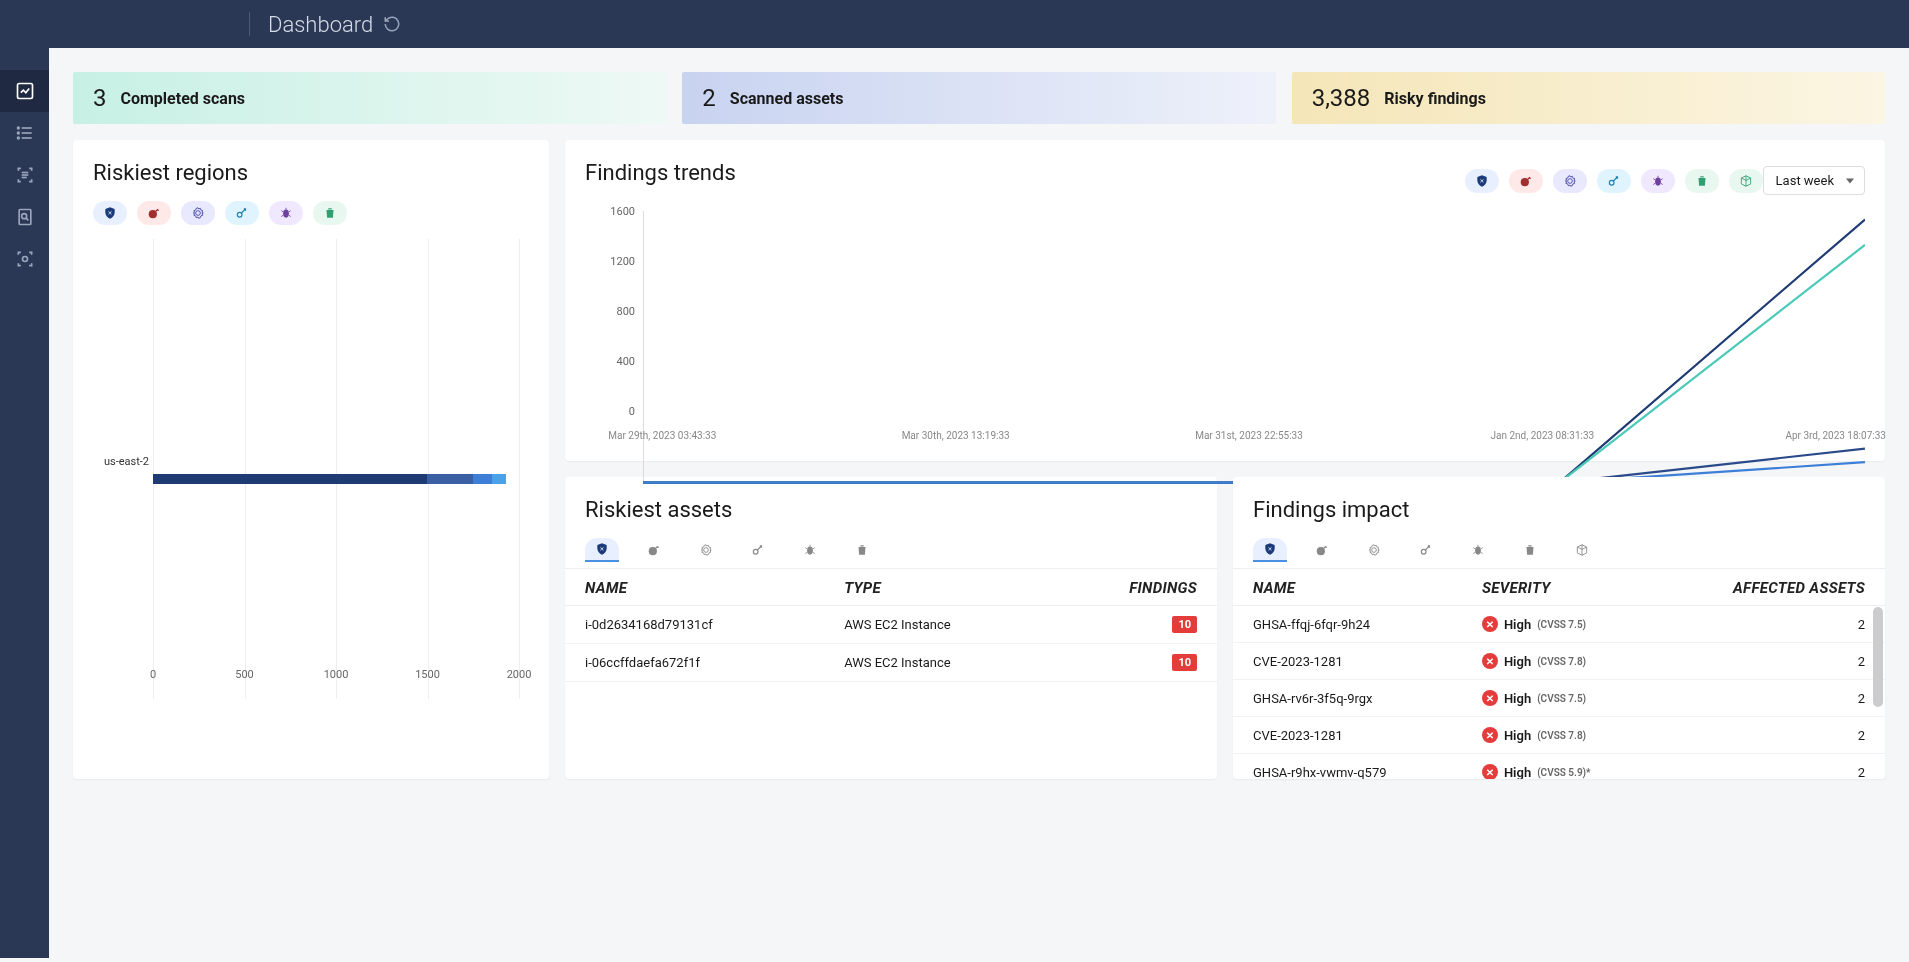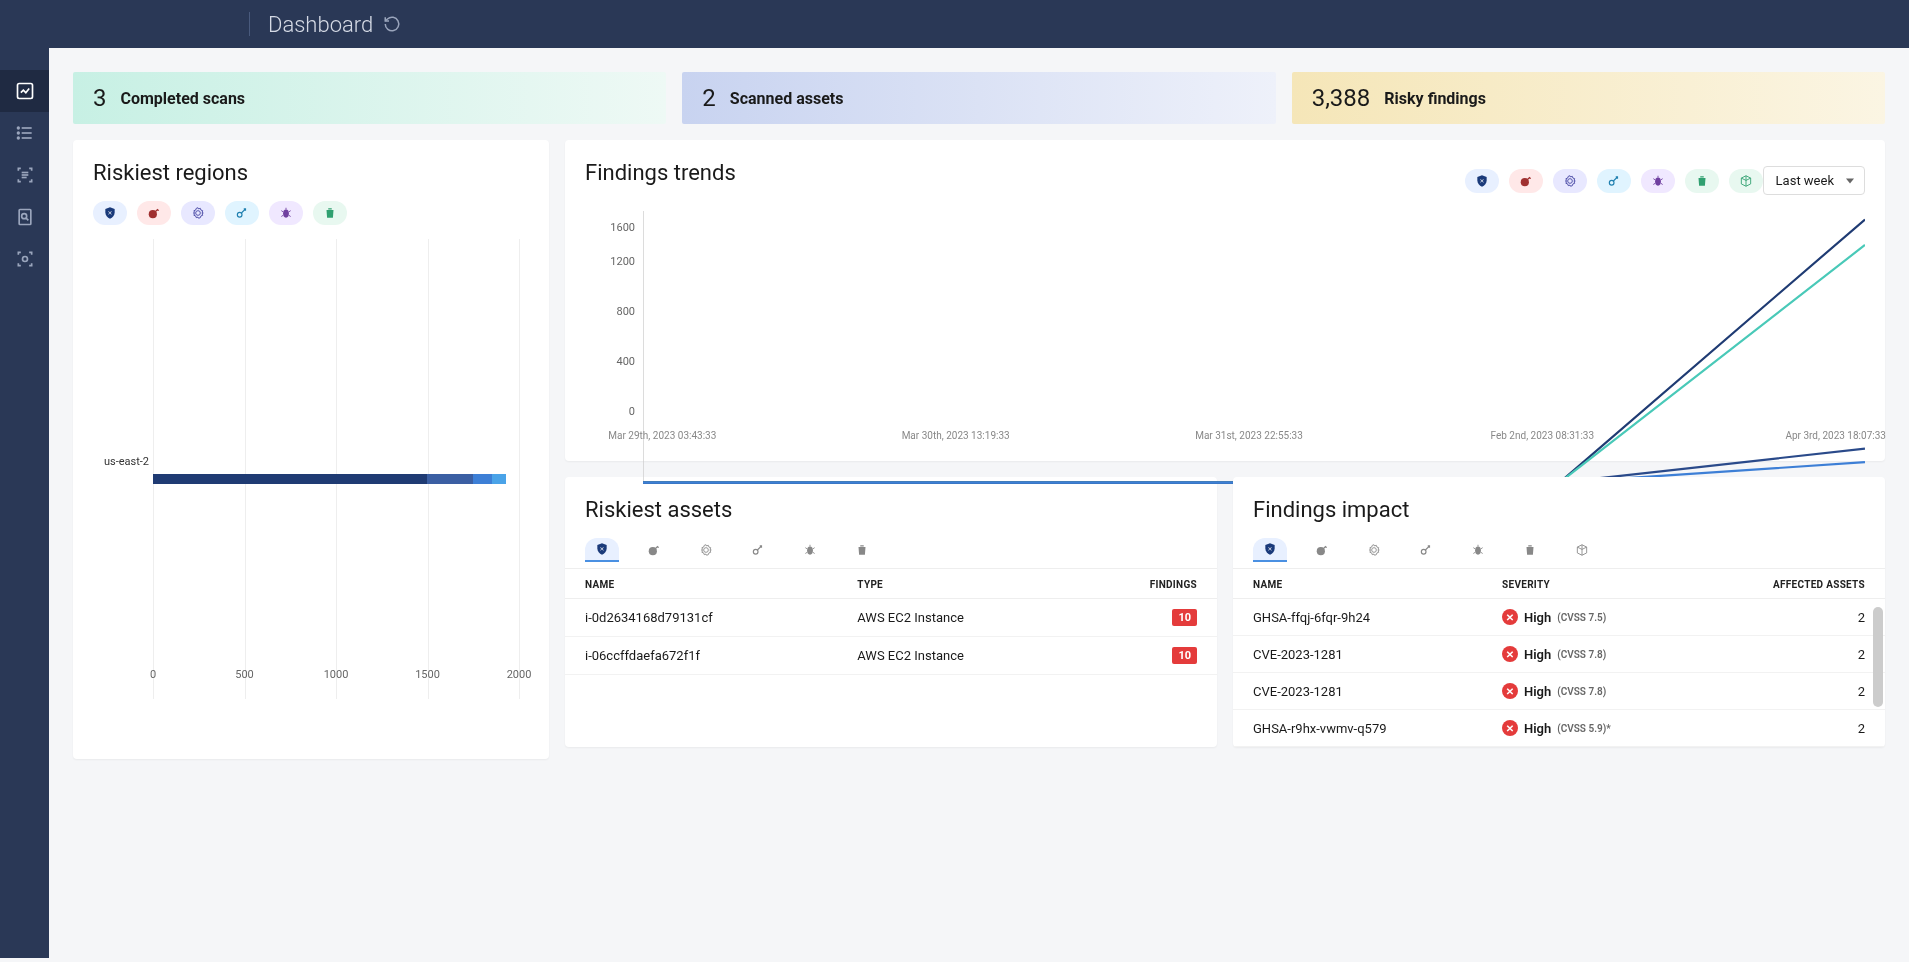--- a/index.html
+++ b/index.html
@@ -106,21 +106,21 @@
 .y-tick { position: absolute; left: 0; font-size: 11px; color: #666; transform: translateY(-50%); text-align: right; width: 50px; }
 .x-tick { position: absolute; bottom: 0; font-size: 10px; color: #888; transform: translateX(-50%); white-space: nowrap; }
 .trends-svg { position: absolute; left: 58px; right: 0; top: 0; bottom: 18px; }
 
 .bottom-row { display: flex; gap: 16px; }
 .bottom-panel { flex: 1; background: #fff; border-radius: 4px; padding: 20px 0 0 0; box-shadow: 0 1px 2px rgba(0,0,0,0.05); }
 .bottom-panel .panel-title { padding: 0 20px; }
 .bottom-panel .tabs-row { padding-left: 20px; padding-right: 20px; }
 
 .tbl { width: 100%; border-collapse: collapse; font-size: 13px; }
-.tbl th { text-align: left; font-size: 10px; font-weight: 700; letter-spacing: 0.3px; text-transform: uppercase; padding: 10px 20px 8px; color: #222; border-bottom: 1px solid #eee; }
+.tbl th { text-align: left; font-size: 15px; font-weight: 700; letter-spacing: 0.3px; text-transform: uppercase; padding: 10px 20px 8px; color: #222; border-bottom: 1px solid #eee; font-style: italic; }
 .tbl th:last-child, .tbl td:last-child { text-align: right; }
 .tbl td { padding: 10px 20px; border-bottom: 1px solid #f2f2f2; }
 .badge-red { display: inline-block; background: #e43b3b; color: #fff; font-weight: 700; font-size: 11px; padding: 2px 6px; border-radius: 2px; }
 
 .sev-cell { display: flex; align-items: center; gap: 6px; }
 .sev-icon { width: 16px; height: 16px; border-radius: 50%; background: #e43b3b; color:#fff; display:flex; align-items:center; justify-content:center; font-size:10px; font-weight:700; }
 .sev-label { font-weight: 600; font-size: 13px; }
 .sev-cvss { font-size: 10px; color: #666; font-weight: 600; }
 
 .scrollbar-fake { position: absolute; right: 2px; top: 4px; bottom: 4px; width: 10px; background: #ccc; border-radius: 5px; }
@@ -313,35 +313,35 @@
                   <span>Last week</span>
                 </div>
               </div>
             </div>
             <div class="trends-chart">
               <div id="trends-y">
                   <div class="y-tick" style="top: 200px;">0</div>
                   <div class="y-tick" style="top: 150px;">400</div>
                   <div class="y-tick" style="top: 100px;">800</div>
                   <div class="y-tick" style="top: 50px;">1200</div>
-                  <div class="y-tick" style="top: 16px;">1600</div>
+                  <div class="y-tick" style="top: 0px;">1600</div>
                 </div>
               <svg class="trends-svg" id="trends-svg" viewBox="0 0 900 212" preserveAspectRatio="none">
                   <line x1="0" y1="200" x2="900" y2="200" stroke="#ccc" stroke-width="1"></line>
                   <line x1="0" y1="0" x2="0" y2="200" stroke="#ccc" stroke-width="1"></line>
                   <polyline points="0,200 225,200 450,200 675,200 900,6.25" fill="none" stroke="#1f3b73" stroke-width="1.6"></polyline>
                   <polyline points="0,200 225,200 450,200 675,200 900,25" fill="none" stroke="#49c9b8" stroke-width="1.6"></polyline>
                   <polyline points="0,200 225,200 450,200 675,200 900,175" fill="none" stroke="#2a4a8a" stroke-width="1.6"></polyline>
                   <polyline points="0,200 225,200 450,200 675,200 900,185" fill="none" stroke="#3d7fd6" stroke-width="1.6"></polyline>
                 </svg>
               <div id="trends-x">
                   <div class="x-tick" style="left: 6.04167%;">Mar 29th, 2023 03:43:33</div>
                   <div class="x-tick" style="left: 28.9583%;">Mar 30th, 2023 13:19:33</div>
                   <div class="x-tick" style="left: 51.875%;">Mar 31st, 2023 22:55:33</div>
-                  <div class="x-tick" style="left: 74.7917%;">Feb 2nd, 2023 08:31:33</div>
+                  <div class="x-tick" style="left: 74.7917%;">Jan 2nd, 2023 08:31:33</div>
                   <div class="x-tick" style="left: 97.7083%;">Apr 3rd, 2023 18:07:33</div>
                 </div>
             </div>
           </div>
 
           <div class="bottom-row">
             <div class="bottom-panel">
               <div class="panel-title">Riskiest assets</div>
               <div class="tabs-row" id="ra-tabs">
                   <div class="icon-pill ip-tab active">
@@ -467,20 +467,31 @@
                         </td>
                         <td>2</td>
                       </tr>
                       <tr>
                         <td>CVE-2023-1281</td>
                         <td>
                           <div class="sev-cell">
                             <span class="sev-icon">✕</span>
                             <span class="sev-label">High</span> 
                             <span class="sev-cvss">(CVSS 7.8)</span>
+                          </div>
+                        </td>
+                        <td>2</td>
+                      </tr>
+                      <tr>
+                        <td>GHSA-rv6r-3f5q-9rgx</td>
+                        <td>
+                          <div class="sev-cell">
+                            <span class="sev-icon">✕</span>
+                            <span class="sev-label">High</span> 
+                            <span class="sev-cvss">(CVSS 7.5)</span>
                           </div>
                         </td>
                         <td>2</td>
                       </tr>
                       <tr>
                         <td>CVE-2023-1281</td>
                         <td>
                           <div class="sev-cell">
                             <span class="sev-icon">✕</span>
                             <span class="sev-label">High</span> 

